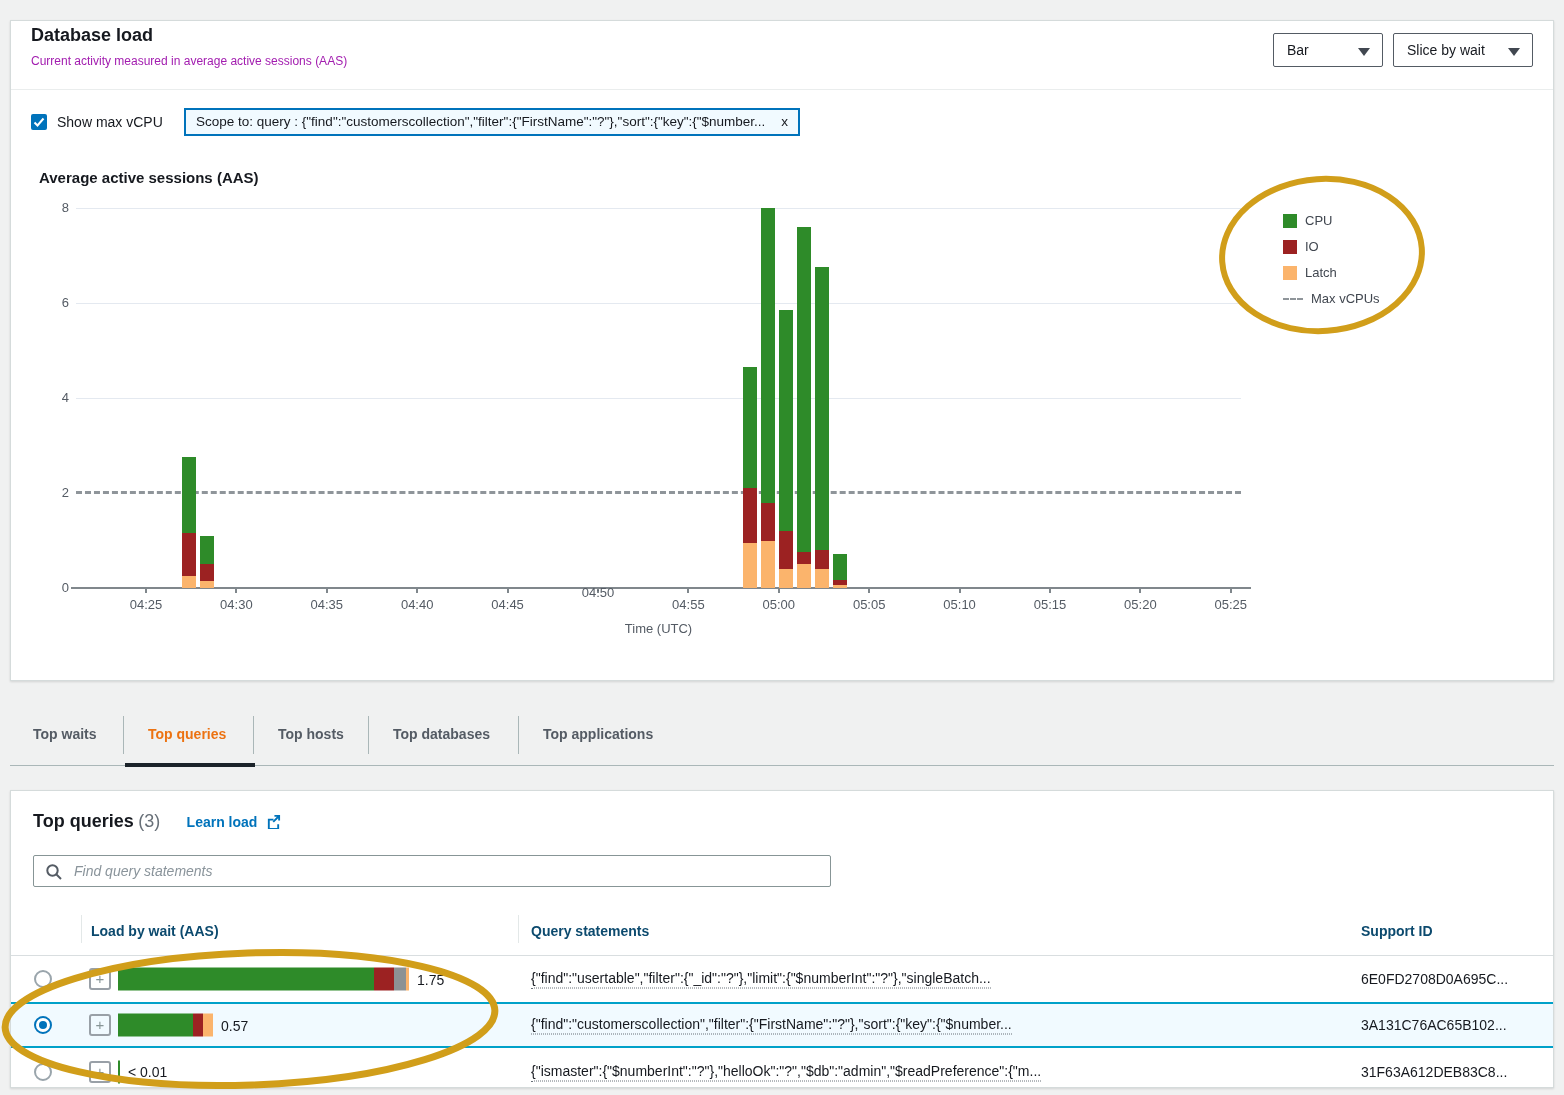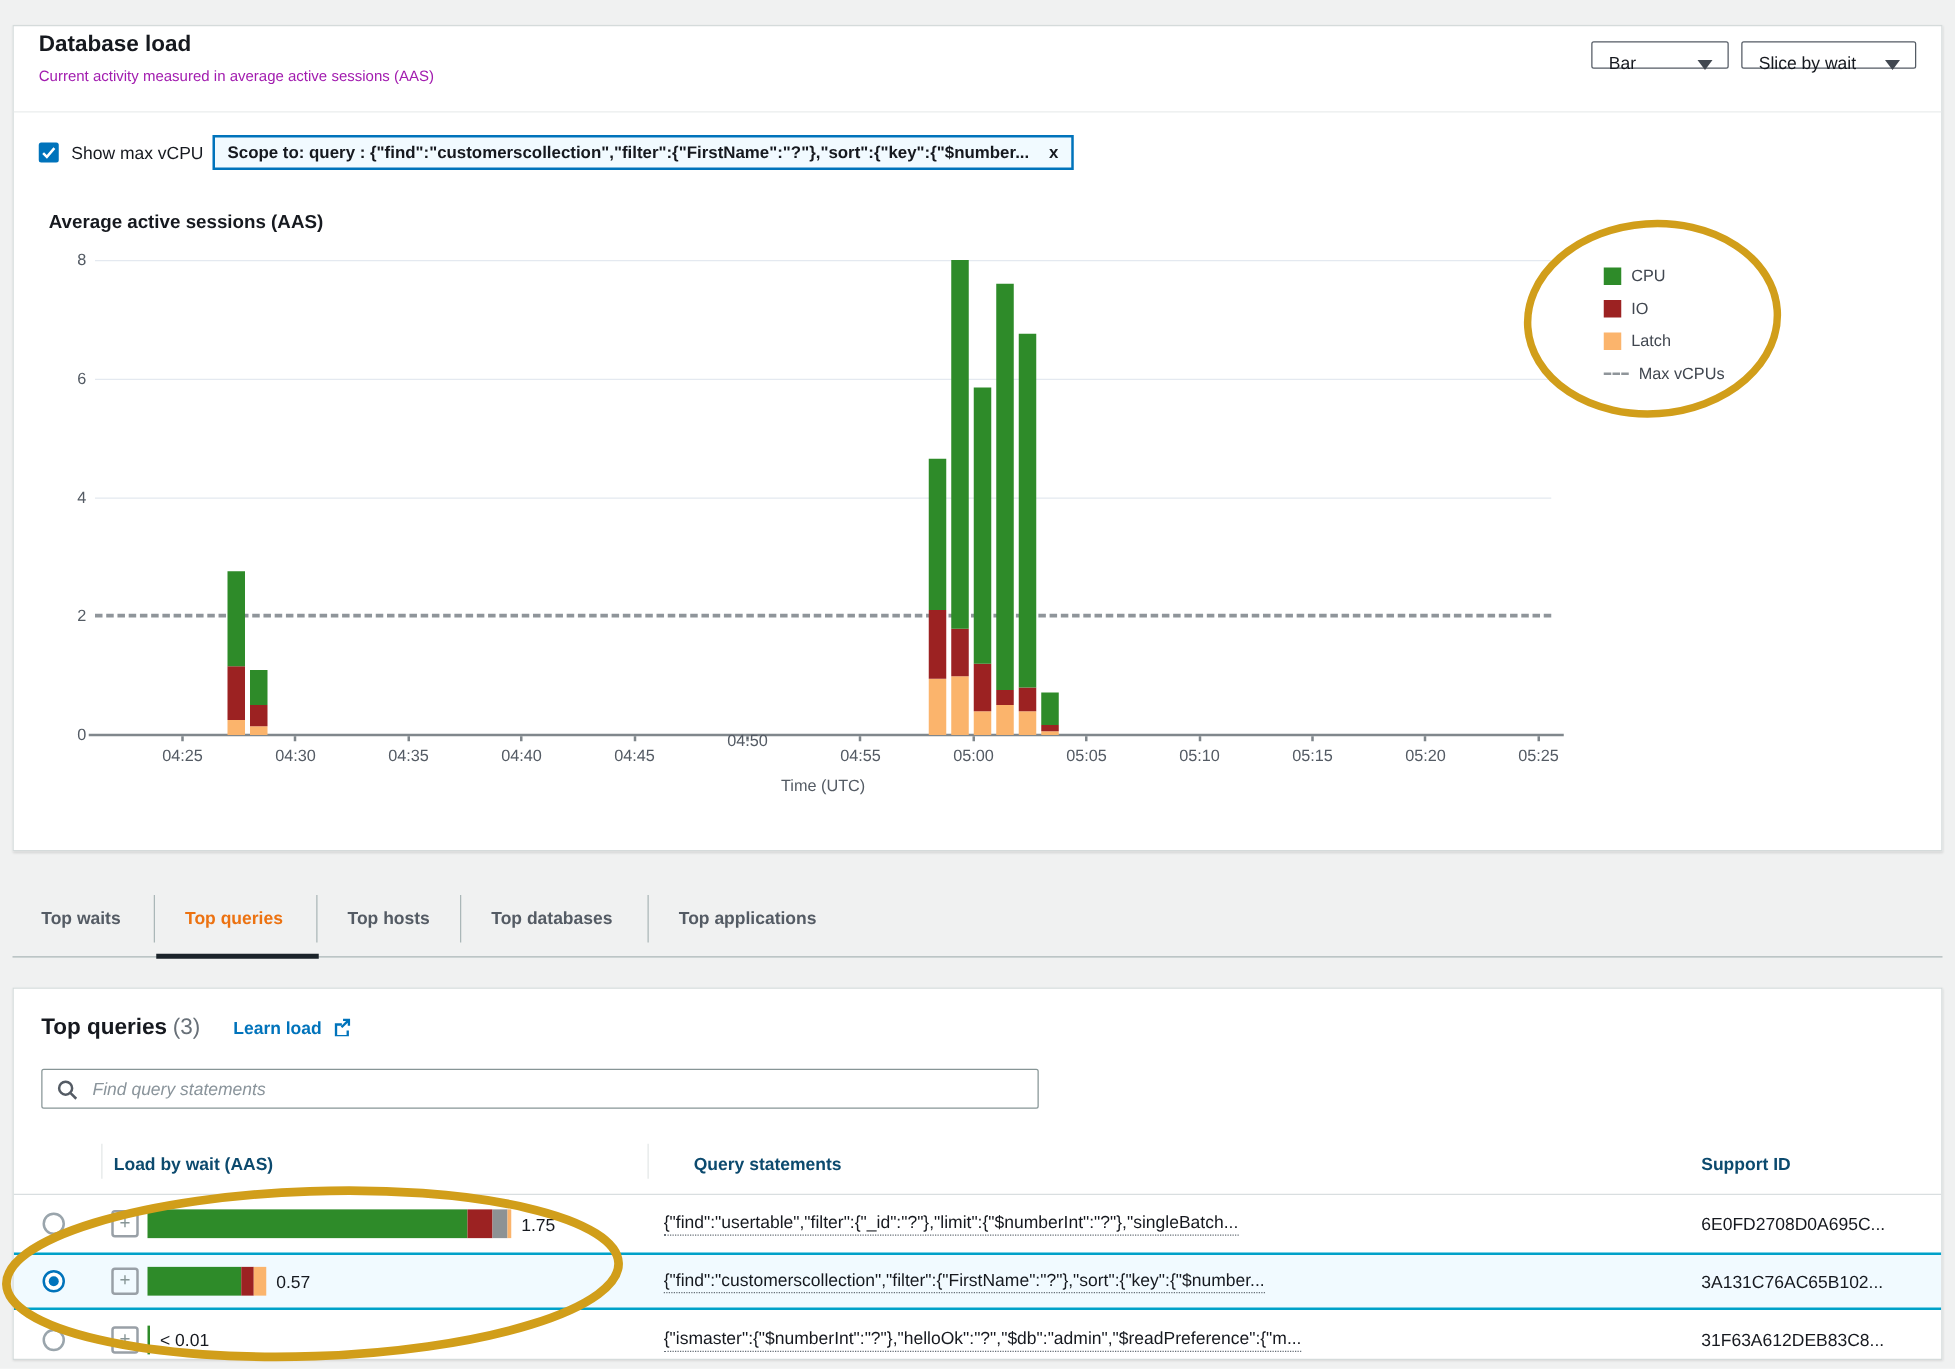--- a/index.html
+++ b/index.html
@@ -4,21 +4,21 @@
 <style>
   * { margin:0; padding:0; box-sizing:border-box; }
   html,body { width:1564px; height:1095px; }
   body { font-family:"Liberation Sans", sans-serif; background:#f0f1f1; position:relative;
          overflow:hidden; color:#16191f; }
   .abs { position:absolute; }
   .panel { position:absolute; background:#fff; border:1px solid #d5dbdb;
            box-shadow:0 1px 2px rgba(0,0,0,.12); }
   .h1 { font-size:18px; font-weight:bold; color:#16191f; }
   .sub { font-size:12px; color:#a21caf; }
-  .dd { position:absolute; height:22px; background:#fff; border:1px solid #545b64;
+  .dd { position:absolute; height:34px; background:#fff; border:1px solid #545b64;
         border-radius:2px; font-size:14px; color:#16191f; cursor:pointer; }
   .dd span.lbl { position:absolute; left:13px; top:8px; }
   .caret { position:absolute; right:12px; top:14px; width:0; height:0;
            border-left:6px solid transparent; border-right:6px solid transparent;
            border-top:8px solid #414750; }
   .checkbox { position:absolute; width:16px; height:16px; background:#0073bb; border-radius:2px; }
   .scopetag { position:absolute; height:28px; background:#f1faff; border:2px solid #0073bb;
               font-size:13.5px; color:#16191f; line-height:24px; padding:0 10px; white-space:nowrap; }
   .charttitle { position:absolute; font-size:15px; font-weight:bold; }
   #plot { position:absolute; }
@@ -76,21 +76,21 @@
 
   <div class="abs" style="left:0; top:68px; right:0; height:1px; background:#eaeded;"></div>
 
   <div class="checkbox" style="left:20px; top:93px;">
     <svg width="16" height="16" viewBox="0 0 16 16">
       <polyline points="3.5,8.5 6.5,11.5 12.5,4.5" fill="none" stroke="#fff" stroke-width="2"></polyline>
     </svg>
   </div>
   <div class="abs" style="left:46px; top:93px; font-size:14px;">Show max vCPU</div>
 
-  <div class="scopetag" style="left:159px; top:87px;font-weight:bold;">
+  <div class="scopetag" style="left:173px; top:87px;">
     <span>Scope to: query : {"find":"customerscollection","filter":{"FirstName":"?"},"sort":{"key":{"$number...</span>
     <span style="margin-left:12px; cursor:pointer;">x</span>
   </div>
 
   <div class="charttitle" style="left:28px; top:148px;">Average active sessions (AAS)</div>
 
   <div class="abs" id="ylabels" style="left:18px; top:0; width:40px; height:620px;">
       <div class="ylab" style="top: 559px;">0</div>
       <div class="ylab" style="top: 464px;">2</div>
       <div class="ylab" style="top: 369px;">4</div>
@@ -206,21 +206,21 @@
 
   <svg class="abs" style="left:34px; top:72px; z-index:2;" width="18" height="18" viewBox="0 0 18 18">
     <circle cx="7.5" cy="7.5" r="5.2" fill="none" stroke="#545b64" stroke-width="2"></circle>
     <line x1="11.5" y1="11.5" x2="16" y2="16" stroke="#545b64" stroke-width="2"></line>
   </svg>
   <input id="search-input" type="text" placeholder="Find query statements" style="">
 
   <div class="thdiv" style="left:70px;"></div>
   <div class="thdiv" style="left:507px;"></div>
   <div class="th" style="left:80px;  top:132px;">Load by wait (AAS)</div>
-  <div class="th" style="left:544px; top:132px;text-align:center;">Query statements</div>
+  <div class="th" style="left:520px; top:132px;text-align:center;">Query statements</div>
   <div class="th" style="left:1350px; top:132px;">Support ID</div>
   <div class="abs" style="left:0; top:164px; right:0; height:1px; background:#d9dee0;"></div>
 
   <div class="abs" id="qrows" style="left:0; top:165px; right:0;">
       <div class="qrow" style="height: 46px;">
         <div class="radio"></div>
         <div class="expand">+</div>
         <div class="loadbar">
           <span class="seg" style="width: 256px; background: rgb(46, 139, 41);"></span>
           <span class="seg" style="width: 20px; background: rgb(156, 34, 34);"></span>

